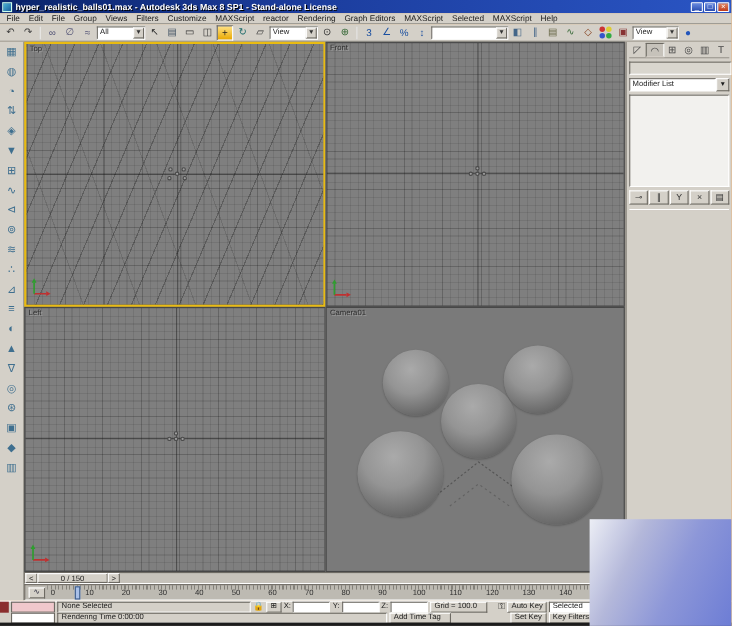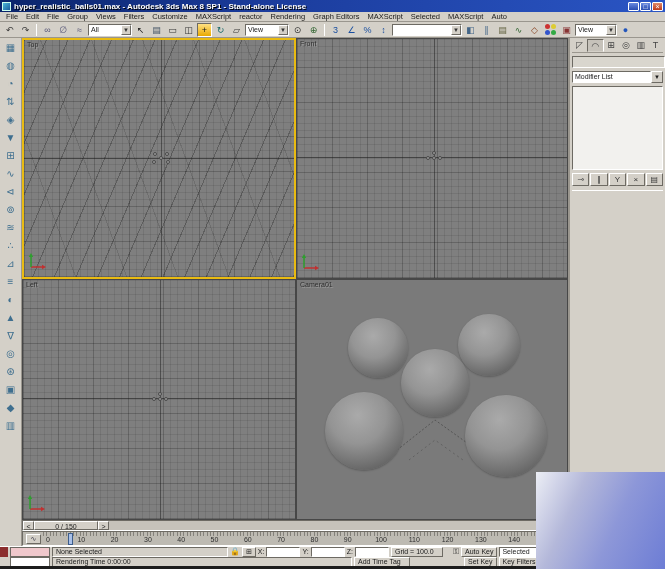--- a/index.html
+++ b/index.html
@@ -133,21 +133,21 @@
       <span class="menu-item">Views</span>
       <span class="menu-item">Filters</span>
       <span class="menu-item">Customize</span>
       <span class="menu-item">MAXScript</span>
       <span class="menu-item">reactor</span>
       <span class="menu-item">Rendering</span>
       <span class="menu-item">Graph Editors</span>
       <span class="menu-item">MAXScript</span>
       <span class="menu-item">Selected</span>
       <span class="menu-item">MAXScript</span>
-      <span class="menu-item">Auto</span>
+      <span class="menu-item">Help</span>
     </div>
 
   <div class="toolbar" id="toolbar">
       <span class="tb-icon" style="color: rgb(58, 58, 58);">↶</span>
       <span class="tb-icon" style="color: rgb(58, 58, 58);">↷</span>
       <span class="tb-sep"></span>
       <span class="tb-icon" style="color: rgb(85, 85, 119);">∞</span>
       <span class="tb-icon" style="color: rgb(85, 85, 119);">∅</span>
       <span class="tb-icon" style="color: rgb(85, 85, 119);">≈</span>
       <span class="tb-dd" style="width: 44px;">

